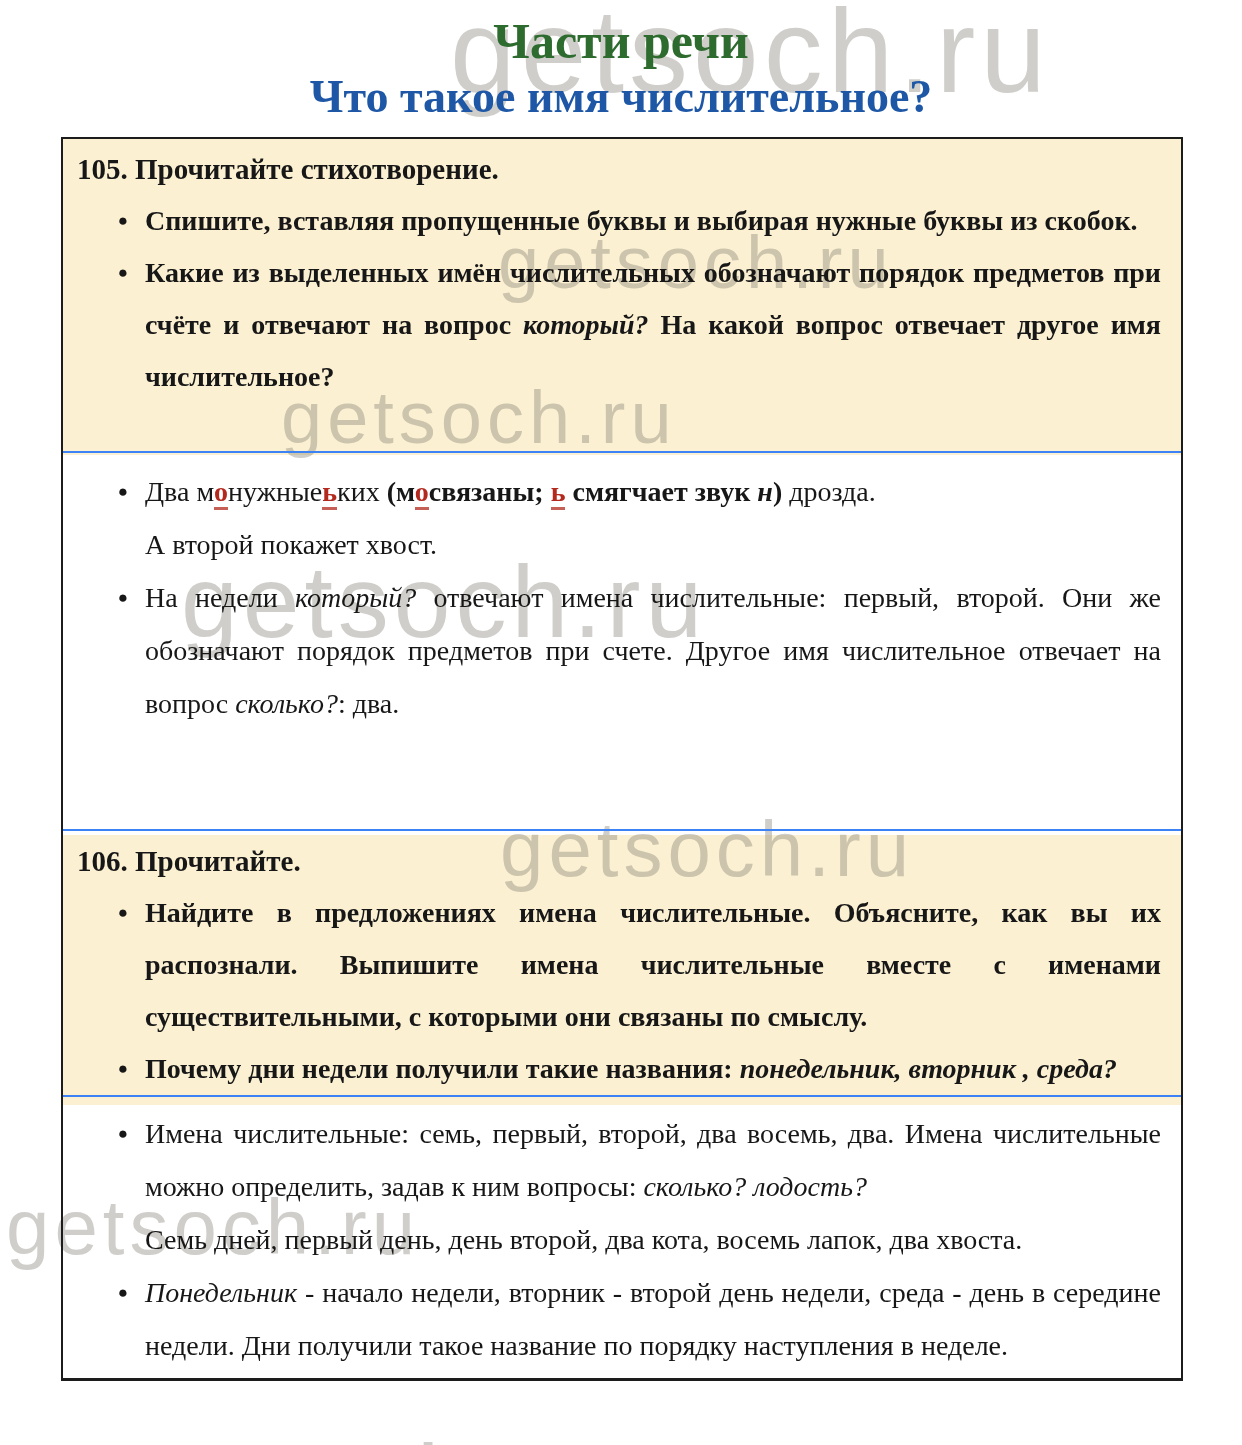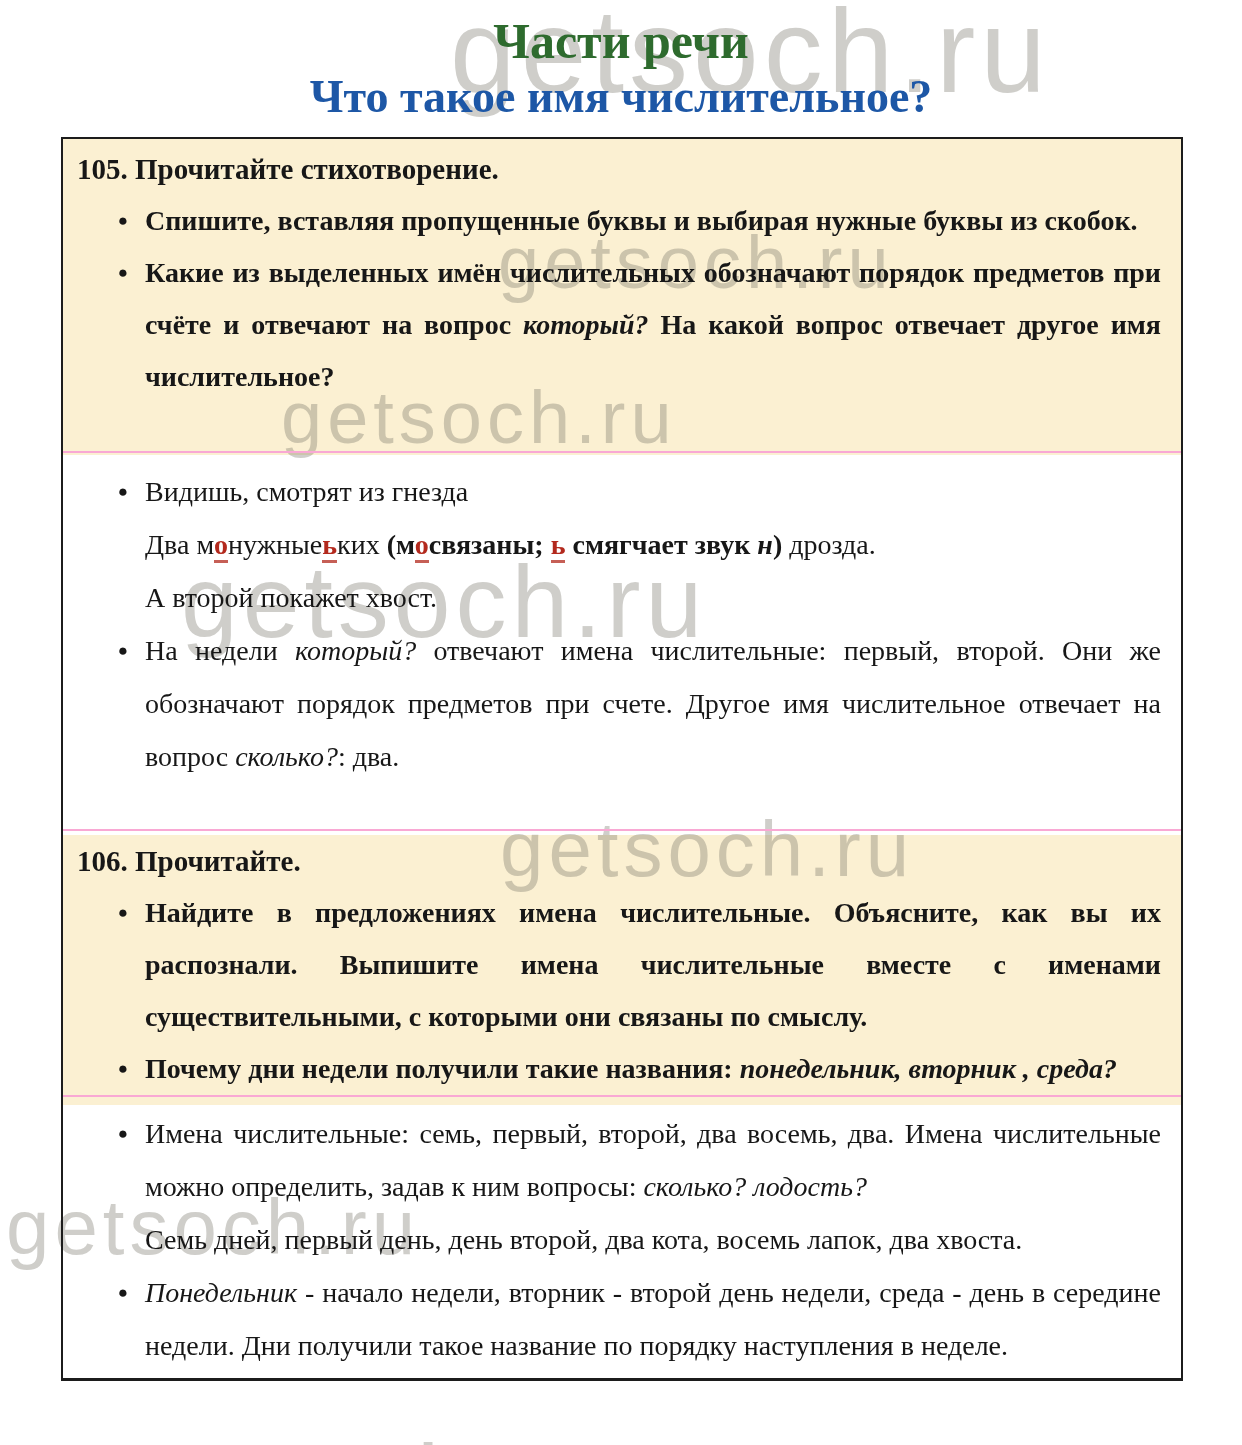--- a/index.html
+++ b/index.html
@@ -50,21 +50,21 @@
   
   .frame{
     position:absolute;left:61px;top:137px;width:1122px;
     box-sizing:border-box;
     border:2px solid #1c1c1c;border-bottom-width:3px;
     background:transparent;
   }
   .sec{
     box-sizing:border-box;overflow:hidden;
     padding:4px 20px 0 14px;
-    border-bottom:2px solid #f9a8d4;
+    border-bottom:2px solid #3b82f6;
     font-size:28px;
   }
   .sec:last-child{border-bottom:none;}
   .sec-a{height:314px;line-height:52px;}
   .sec-b{height:378px;line-height:53px;padding-top:12px;}
   .sec-c{height:266px;line-height:52px;}
   .sec-d{height:281px;line-height:53px;padding-top:10px;}
 
   .task{font-weight:700;}
   .heading{font-weight:700;font-size:29px;}
@@ -124,21 +124,20 @@
       <div class="bullet">
         <span class="marker">●</span>
         <div class="btext just"><span>Какие из выделенных имён числительных обозначают порядок предметов при счёте и отвечают на вопрос </span><span class="s-i">который?</span><span> На какой вопрос отвечает другое имя числительное?</span></div>
       </div>
     </section>
 
     <section class="sec sec-b">
       <div class="bullet">
         <span class="marker">●</span>
         <div class="btext">
-          <div class="poemline"><span>Видишь, смотрят из гнезда</span></div>
           <div class="poemline"><span>Два м</span><span class="s-hl">о</span><span>нужные</span><span class="s-hl">ь</span><span>ких </span><span class="s-b">(м</span><span class="s-hl">о</span><span class="s-b">связаны; </span><span class="s-hl">ь</span><span class="s-b"> смягчает звук </span><span class="s-bi">н</span><span class="s-b">)</span><span> дрозда.</span></div>
           <div class="poemline"><span>А второй покажет хвост.</span></div>
         </div>
       </div>
       <div class="bullet">
         <span class="marker">●</span>
         <div class="btext just"><span>На недели </span><span class="s-i">который?</span><span> отвечают имена числительные: первый, второй. Они же обозначают порядок предметов при счете. Другое имя числительное отвечает на вопрос </span><span class="s-i">сколько?</span><span>: два.</span></div>
       </div>
     </section>
 

